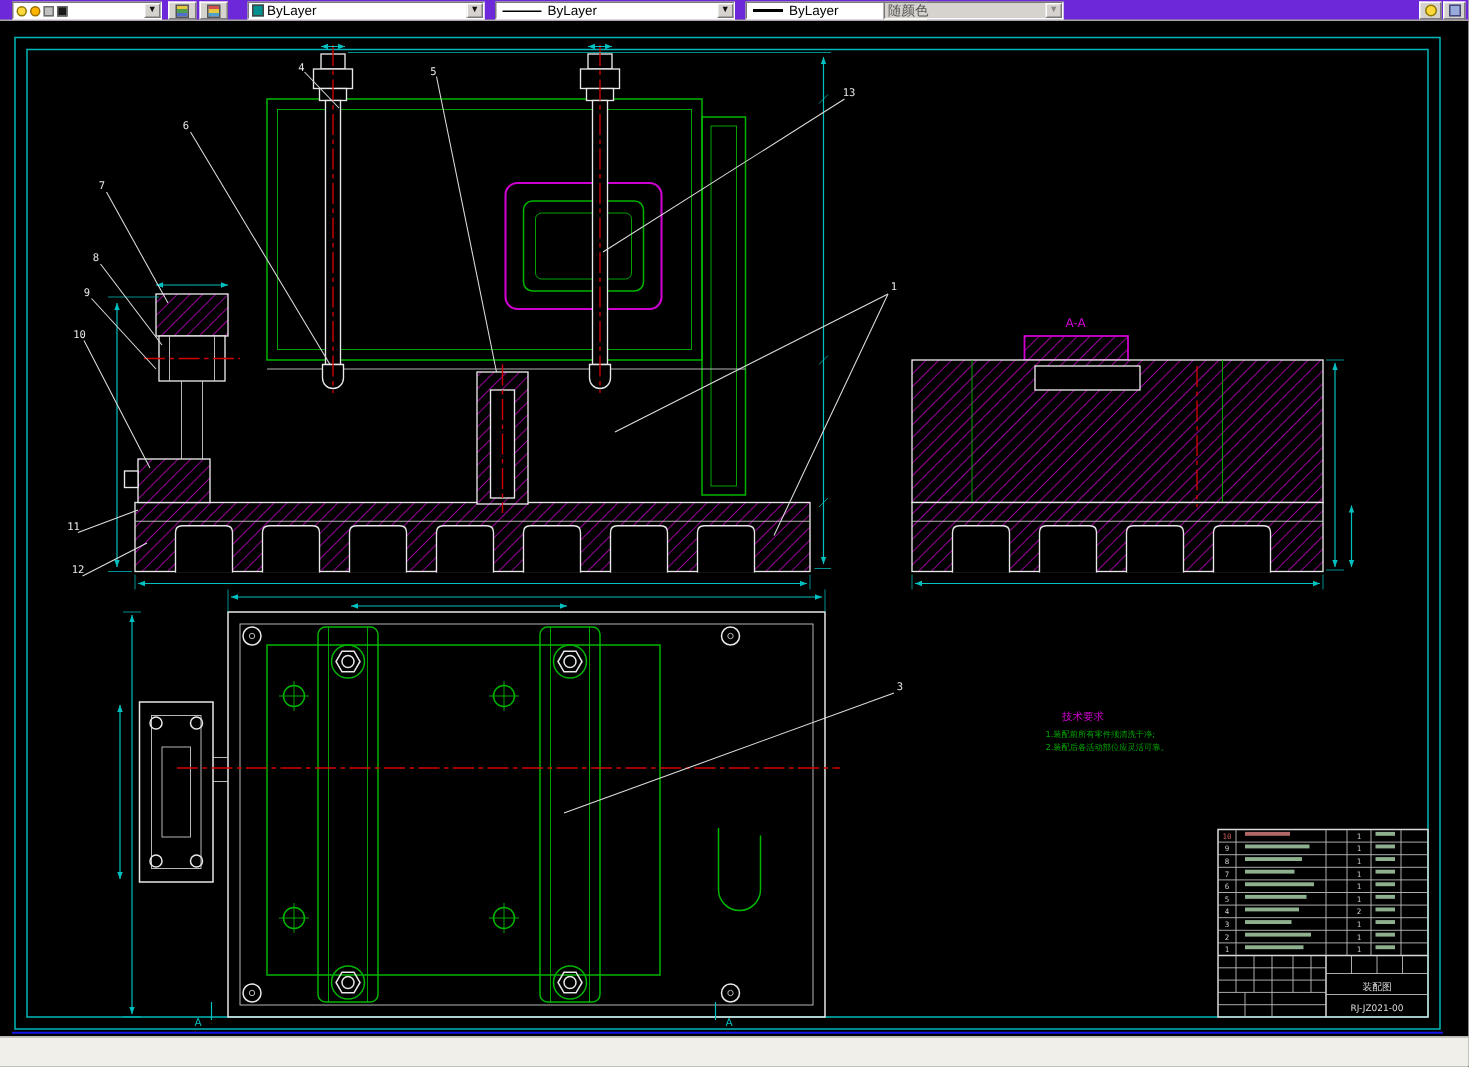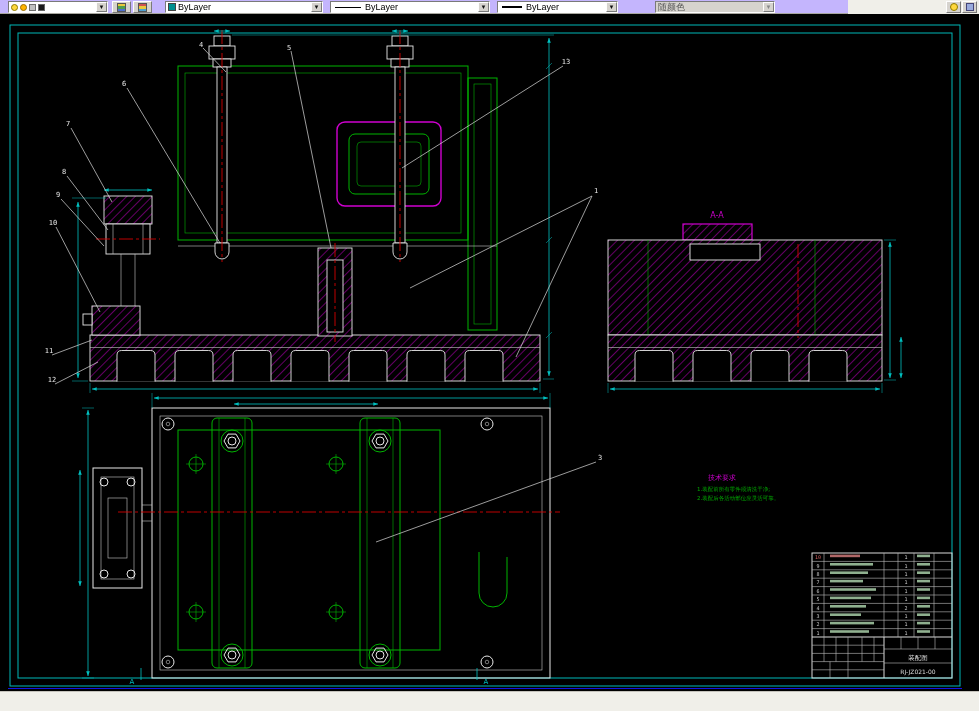--- a/index.html
+++ b/index.html
@@ -1,19 +1,19 @@
 <!DOCTYPE html>
 <html><head>
 <meta charset="utf-8">
 <style>
   *{box-sizing:border-box;margin:0;padding:0}
   html,body{width:979px;height:711px;background:#f0efe9;font-family:"Liberation Sans",sans-serif;overflow:hidden}
   .screen{position:relative;width:979px;height:711px}
   
-  .toolbar{position:absolute;top:0;left:0;width:848px;height:14px;background:#c4b5fd;border-bottom:1px solid #a8a69f}
+  .toolbar{position:absolute;top:0;left:0;width:979px;height:14px;background:#6d28d9;border-bottom:1px solid #a8a69f}
   .combo{position:absolute;top:1px;height:12px;background:#fff;border:1px solid;border-color:#7a7a7a #fdfdfd #fdfdfd #7a7a7a;display:flex;align-items:center;gap:2px;padding-left:2px;font:9px/1 "Liberation Sans",sans-serif;color:#000;white-space:nowrap}
   .combo.disabled{background:#d6d3ce;color:#555}
   .combo .flex{flex:1}
   .dd{width:11px;height:10px;background:#d6d3ce;border:1px solid;border-color:#fdfdfd #7a7a7a #7a7a7a #fdfdfd;font-size:6px;line-height:9px;text-align:center;color:#111;flex:0 0 auto}
   .dd.dim{color:#888}
   .lic{width:7px;height:7px;display:inline-block;flex:0 0 auto}
   .bulb{background:#ffd83c;border-radius:50%;border:1px solid #8f7a00}
   .sunic{background:#ffb400;border-radius:50%;border:1px solid #9c6e00}
   .lockic{background:#c0c0c0;border:1px solid #6e6e6e}
   .chipic{background:#1a1a1a;border:1px solid #666}
@@ -84,21 +84,21 @@
       <span>ByLayer</span>
       <span class="flex"></span>
       <span class="dd">▼</span>
     </div>
     <div class="combo" style="left:497px;width:121px">
       <span class="lwglyph"></span>
       <span>ByLayer</span>
       <span class="flex"></span>
       <span class="dd">▼</span>
     </div>
-    <div class="combo disabled" style="left:655px;width:120px">
+    <div class="combo disabled" style="left:589px;width:120px">
       <span>随颜色</span>
       <span class="flex"></span>
       <span class="dd dim">▼</span>
     </div>
     <button class="tbtn" style="left:946px;width:15px">
       <span class="sun2"></span>
     </button>
     <button class="tbtn" style="left:962px;width:15px">
       <span class="sq2"></span>
     </button>

